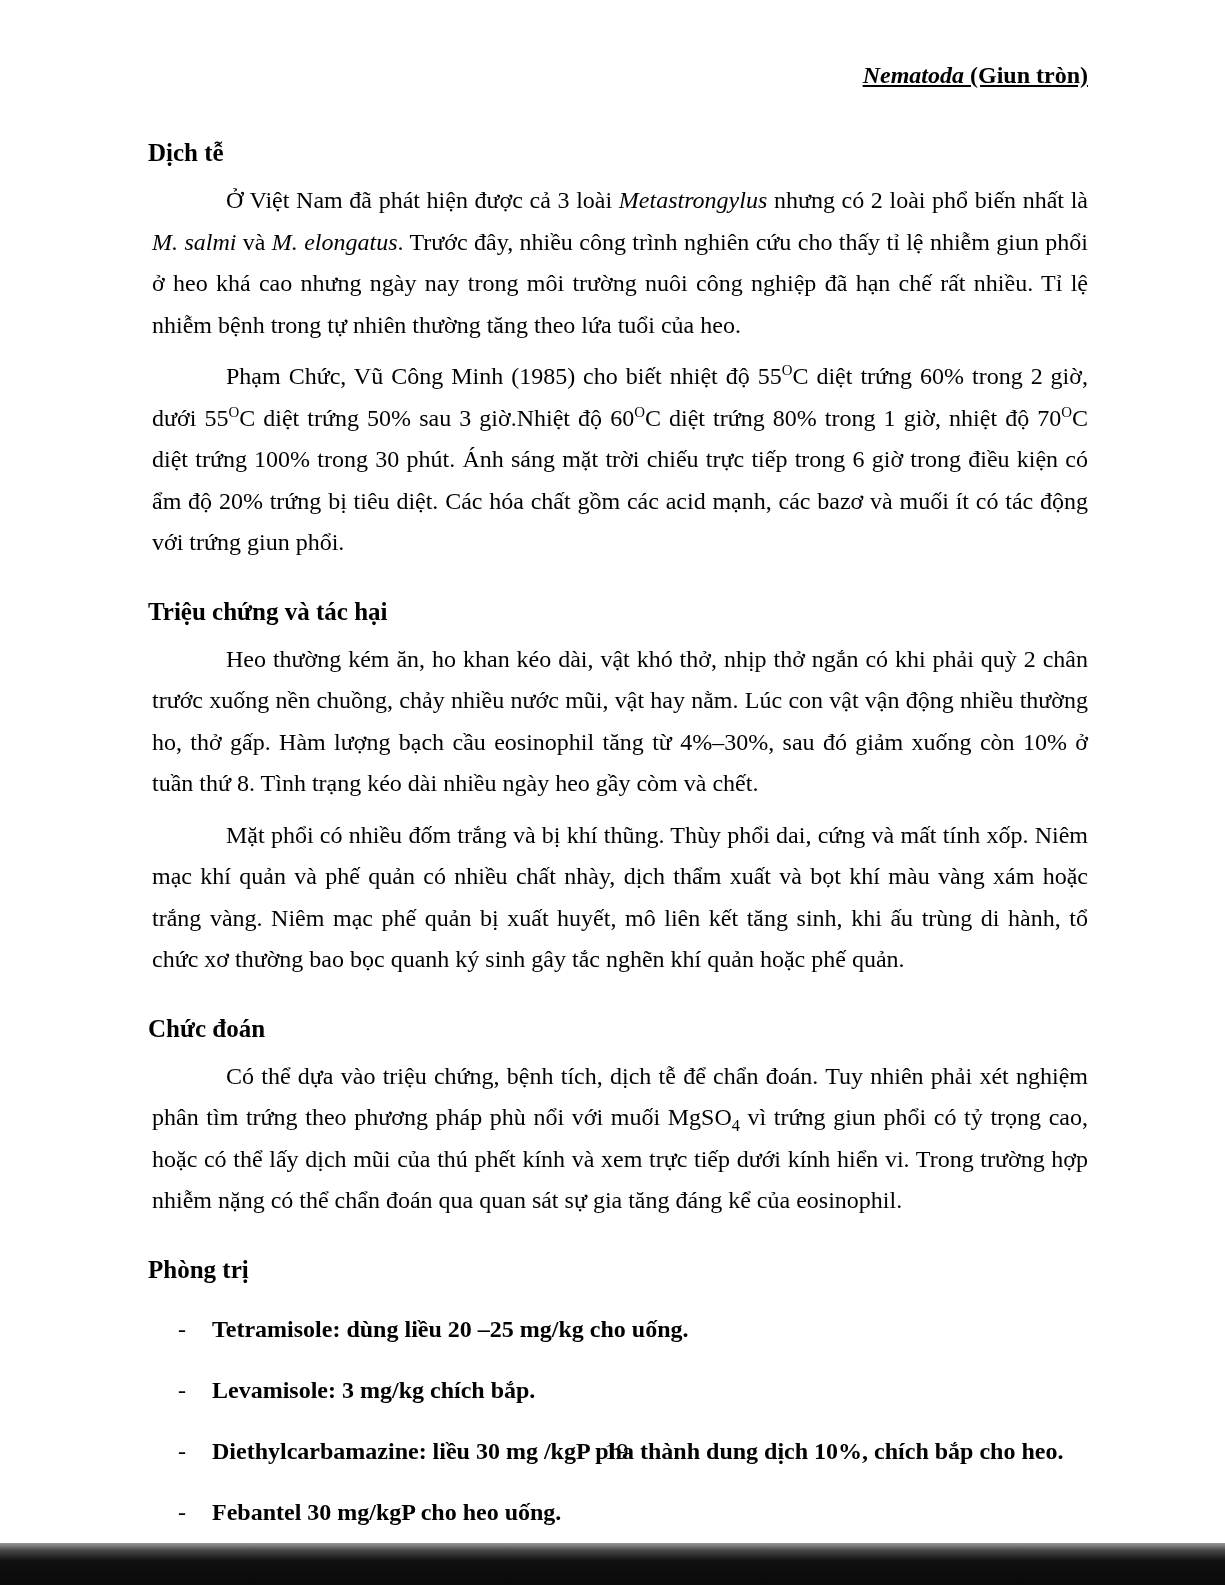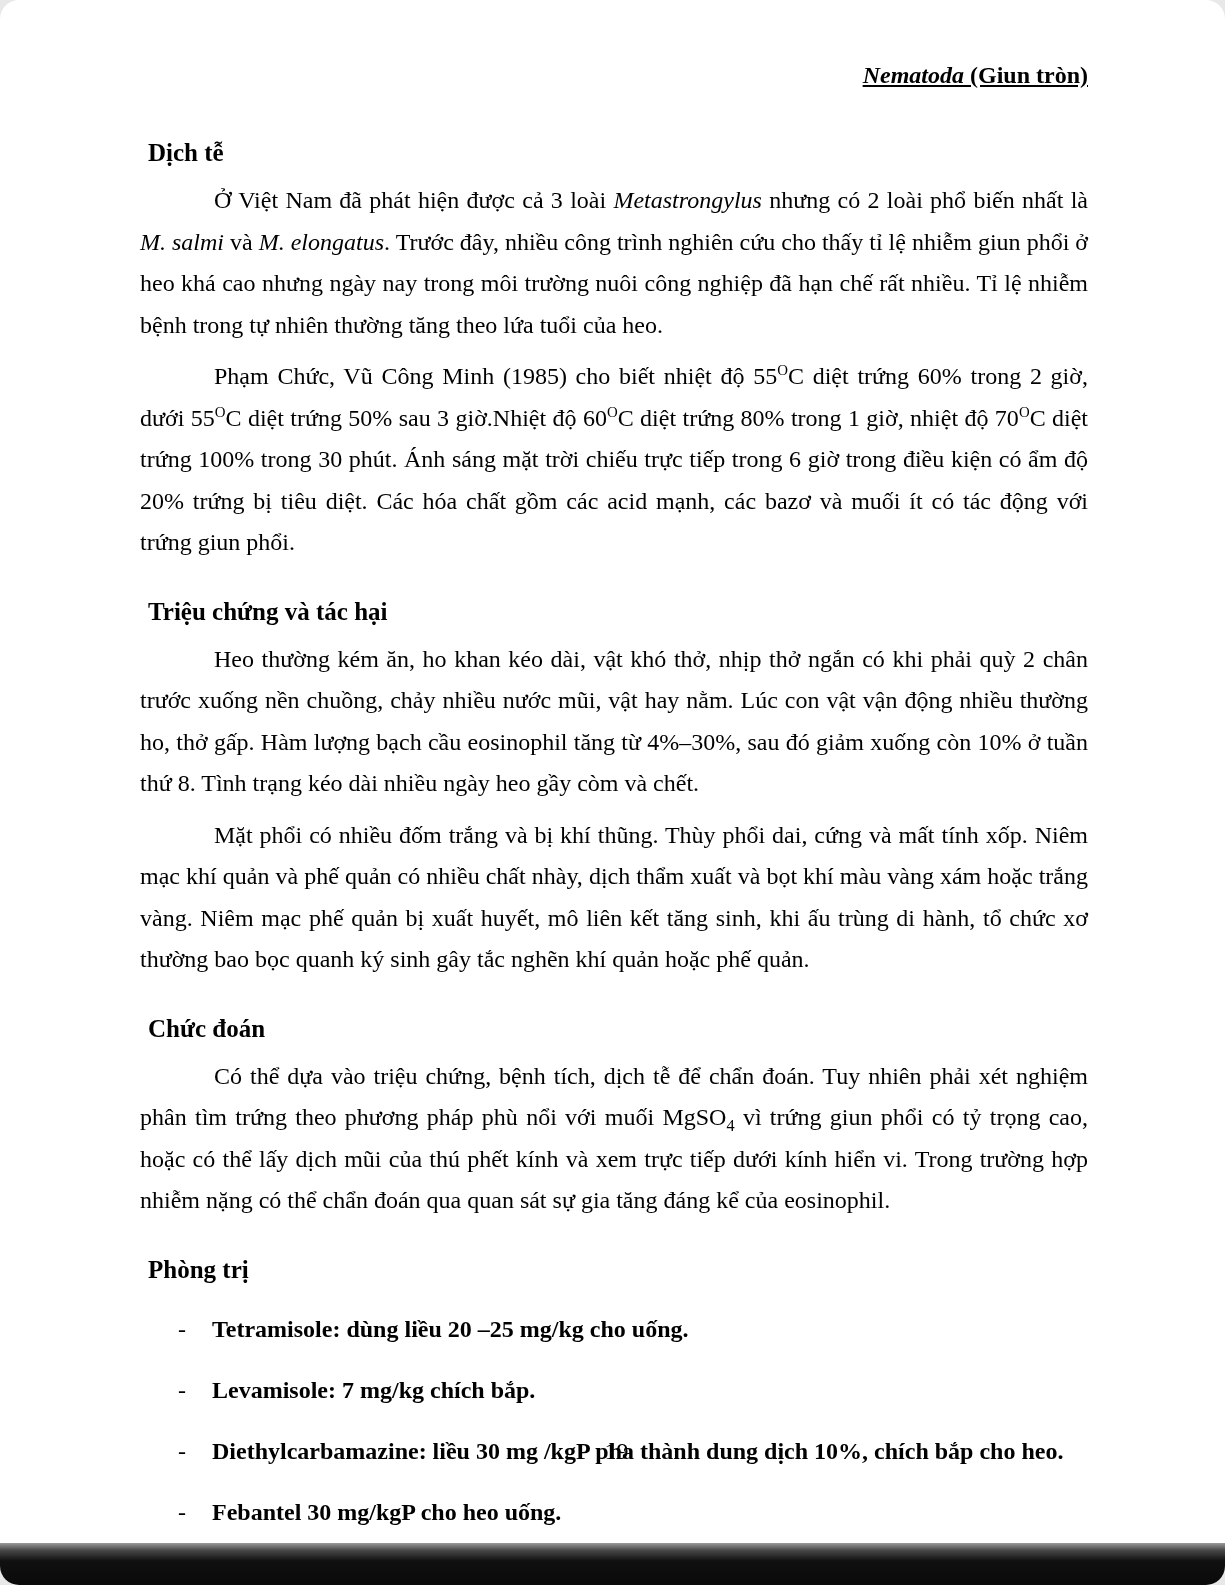--- a/index.html
+++ b/index.html
@@ -4,21 +4,20 @@
 <style>
   html,body{margin:0;padding:0;background:#e8e8e8;}
   .page{
     position:relative;
     width:1225px;height:1585px;
     margin:0 auto;
     background:#ffffff;
     font-family:"Liberation Serif", serif;
     color:#000;
     overflow:hidden;
-    border-radius:19px;
   }
   .content{
     position:absolute;
     left:140px;
     width:948px;
     top:62px;
   }
   .running-header{
     text-align:right;
     font-weight:bold;
@@ -30,21 +29,21 @@
     font-size:25px;
     font-weight:bold;
     margin:30px 0 6px 8px;
     line-height:1.4;
   }
   .paragraph{
     font-size:24px;
     line-height:1.73;
     text-align:justify;
     text-indent:74px;
-    margin:10px 0 10px 0;
+    margin:10px 0 10px 12px;
   }
   .paragraph sup{ font-size:0.62em; line-height:0; }
   .paragraph sub{ font-size:0.68em; line-height:0; }
   .bullet-list{ margin:14px 0 0 0; }
   .list-item{
     display:flex;
     font-size:24px;
     line-height:1.55;
     margin:24px 0;
   }
@@ -86,21 +85,21 @@
         <h2 class="section-heading">Chức đoán</h2>
         <p class="paragraph"><span>Có thể dựa vào triệu chứng, bệnh tích, dịch tễ để chẩn đoán. Tuy nhiên phải xét nghiệm phân tìm trứng theo phương pháp phù nổi với muối MgSO</span><sub>4</sub><span> vì trứng giun phổi có tỷ trọng cao, hoặc có thể lấy dịch mũi của thú phết kính và xem trực tiếp dưới kính hiển vi. Trong trường hợp nhiễm nặng có thể chẩn đoán qua quan sát sự gia tăng đáng kể của eosinophil.</span></p>
         <h2 class="section-heading">Phòng trị</h2>
         <div class="bullet-list">
           <div class="list-item">
             <span class="bullet-dash">-</span>
             <span class="item-text">Tetramisole: dùng liều 20 –25 mg/kg cho uống.</span>
           </div>
           <div class="list-item">
             <span class="bullet-dash">-</span>
-            <span class="item-text">Levamisole: 7 mg/kg chích bắp.</span>
+            <span class="item-text">Levamisole: 3 mg/kg chích bắp.</span>
           </div>
           <div class="list-item">
             <span class="bullet-dash">-</span>
             <span class="item-text">Diethylcarbamazine: liều 30 mg /kgP pha thành dung dịch 10%, chích bắp cho heo.</span>
           </div>
           <div class="list-item">
             <span class="bullet-dash">-</span>
             <span class="item-text">Febantel 30 mg/kgP cho heo uống.</span>
           </div>
           <div class="list-item">

